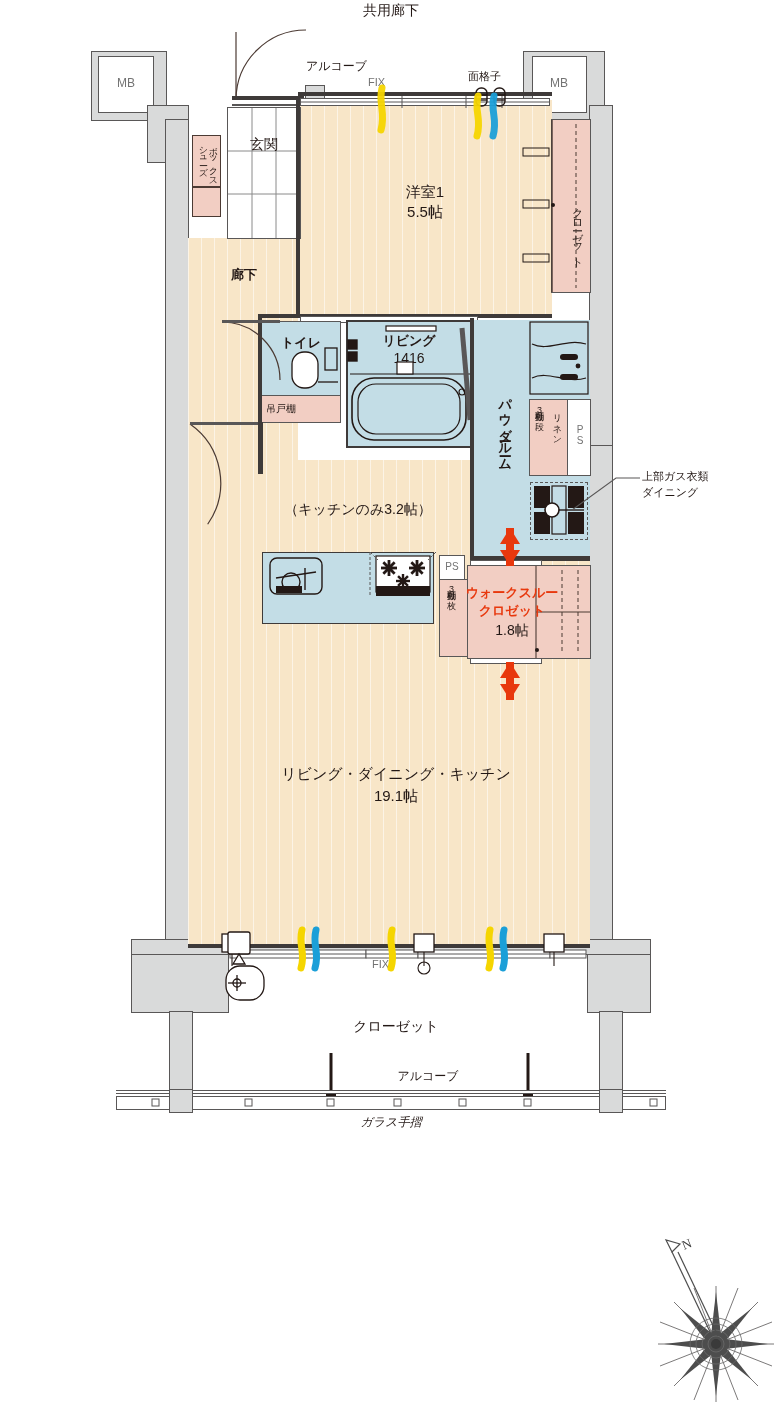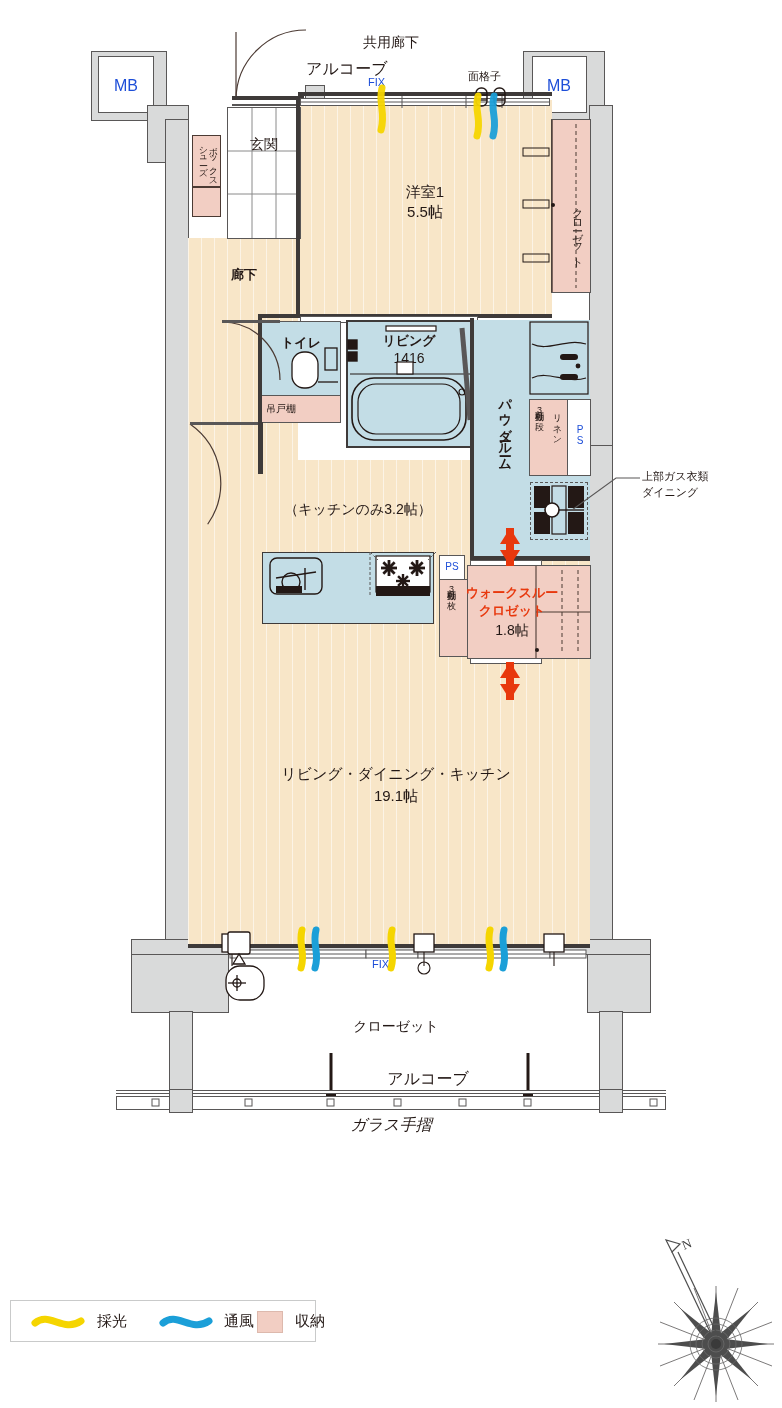--- a/index.html
+++ b/index.html
@@ -23,38 +23,38 @@
 
   
   .wall{background:#3e3a39;}
   .thin{background:#595757;}
 
   svg{position:absolute;left:0;top:0;overflow:visible;}
 
   .t9{font-size:9px;}
   .t10{font-size:10px;}
   .t11{font-size:11px;}
-  .t12{font-size:16px;}
+  .t12{font-size:12px;}
   .t13{font-size:13px;font-weight:bold;}
   .t14{font-size:14px;}
   .t15{font-size:15px;}
-  .gry{color:#1d4ed8;}
+  .gry{color:#737373;}
   .red{color:#e8380d;font-weight:bold;}
 
   
   #legend{position:absolute;left:10px;top:1300px;width:306px;height:42px;
           background:#fff;border:1px solid #c9caca;box-sizing:border-box;}
   #legend .sw{position:absolute;width:26px;height:22px;background:#f2cec3;border:1px solid #ddb9ad;box-sizing:border-box;}
 </style>
 </head>
 <body>
 
 <div class="stage">
 
-  <div class="lbl ctr t14" style="left:391px;top:2px;margin-top:32px;">共用廊下</div>
+  <div class="lbl ctr t14" style="left:391px;top:2px;">共用廊下</div>
 
   <div class="abs gray ol" style="left:92px;top:52px;width:74px;height:68px;"></div>
   <div class="abs white ol" style="left:99px;top:57px;width:54px;height:55px;"></div>
   <div class="lbl ctr t12 gry" style="left:126px;top:77px;">MB</div>
 
   <div class="abs gray ol" style="left:524px;top:52px;width:80px;height:68px;"></div>
   <div class="abs white ol" style="left:533px;top:57px;width:53px;height:55px;"></div>
   <div class="lbl ctr t12 gry" style="left:559px;top:77px;">MB</div>
 
   <div class="abs gray ol" style="left:148px;top:106px;width:40px;height:56px;"></div>
@@ -389,32 +389,20 @@
       <rect x="459" y="1099" width="7" height="7"></rect>
       <rect x="524" y="1099" width="7" height="7"></rect>
       <rect x="604" y="1099" width="7" height="7"></rect>
       <rect x="650" y="1099" width="7" height="7"></rect>
     </g>
   </svg>
   <div class="abs gray ol" style="left:170px;top:1090px;width:22px;height:22px;"></div>
   <div class="abs gray ol" style="left:600px;top:1090px;width:22px;height:22px;"></div>
   <div class="lbl ctr t12" style="left:391px;top:1116px;font-style:italic;">ガラス手摺</div>
 
-  <div id="legend">
-    <svg width="306" height="42">
-      <path d="M24,22 C38,10 52,32 70,20" stroke="#f5d500" stroke-width="7" fill="none" stroke-linecap="round"></path>
-    </svg>
-    <div class="lbl t15" style="left:86px;top:11px;">採光</div>
-    <svg width="306" height="42" style="left:128px;">
-      <path d="M24,22 C38,10 52,32 70,20" stroke="#1b9fd8" stroke-width="7" fill="none" stroke-linecap="round"></path>
-    </svg>
-    <div class="lbl t15" style="left:213px;top:11px;">通風</div>
-    <div class="sw" style="left:246px;top:10px;"></div>
-    <div class="lbl t15" style="left:284px;top:11px;">収納</div>
-  </div>
 
   <svg width="160" height="180" style="left:634px;top:1238px;">
     <g transform="translate(82,106)">
       <g stroke="#595757" stroke-width="0.8" fill="none">
         <line x1="-58" y1="0" x2="58" y2="0"></line>
         <line x1="0" y1="-58" x2="0" y2="58"></line>
         <line x1="-42" y1="-42" x2="42" y2="42"></line>
         <line x1="42" y1="-42" x2="-42" y2="42"></line>
         <line x1="-56" y1="-22" x2="56" y2="22"></line>
         <line x1="-22" y1="-56" x2="22" y2="56"></line>

